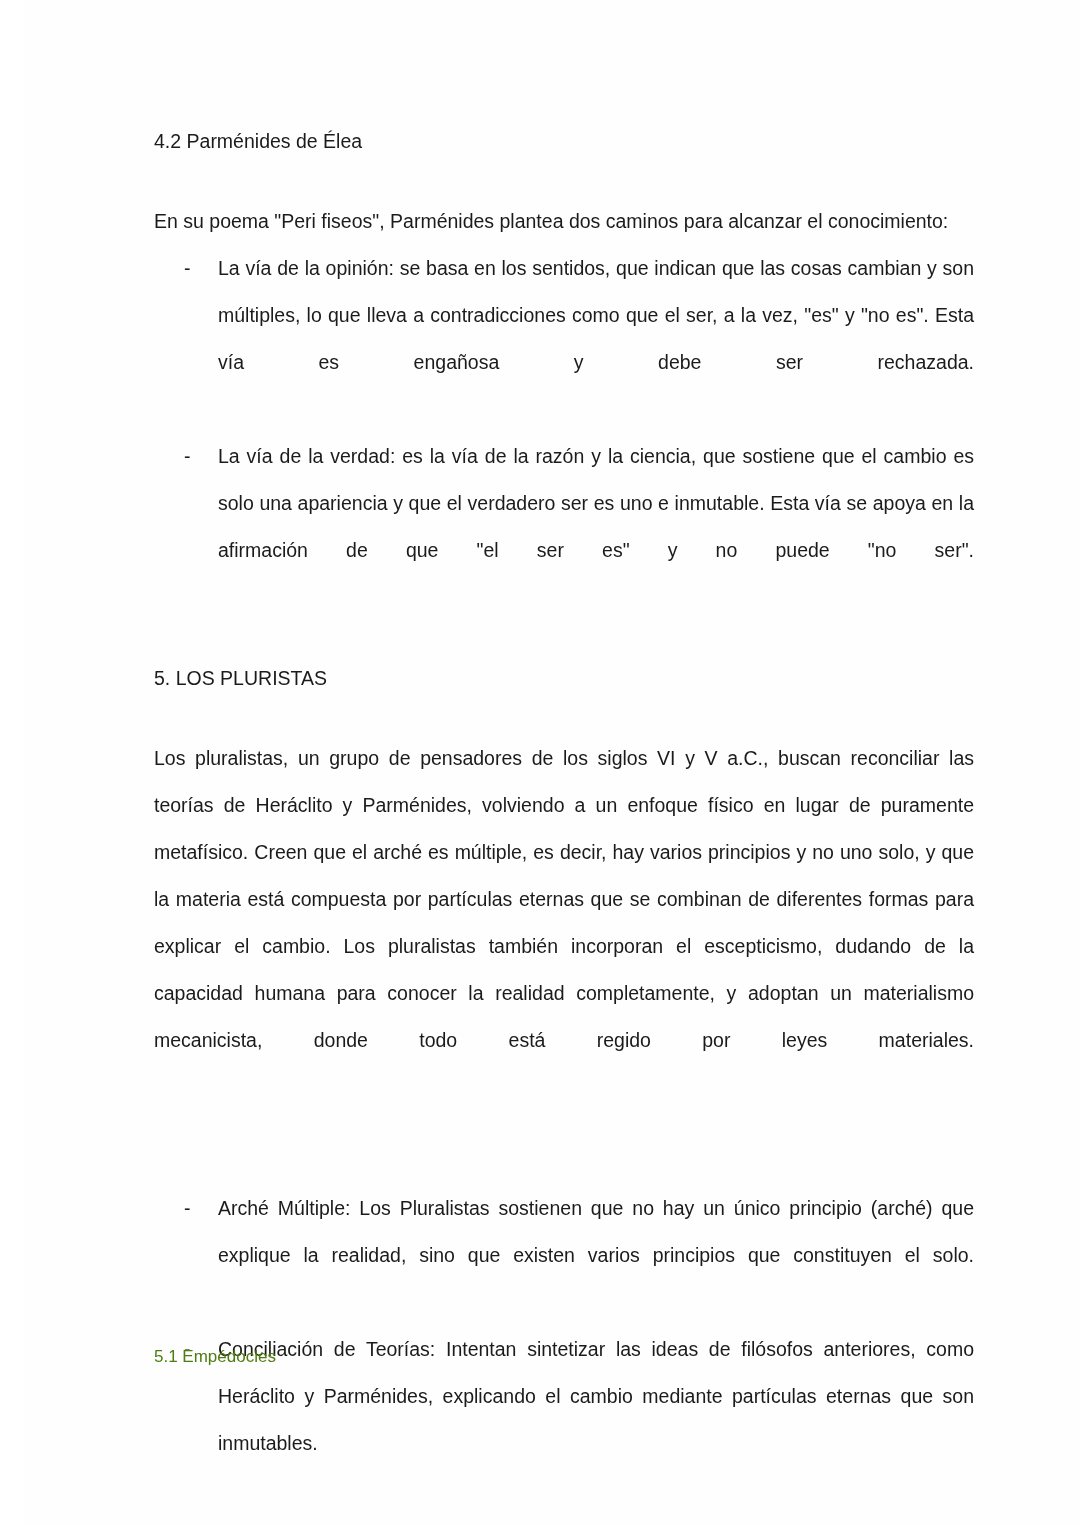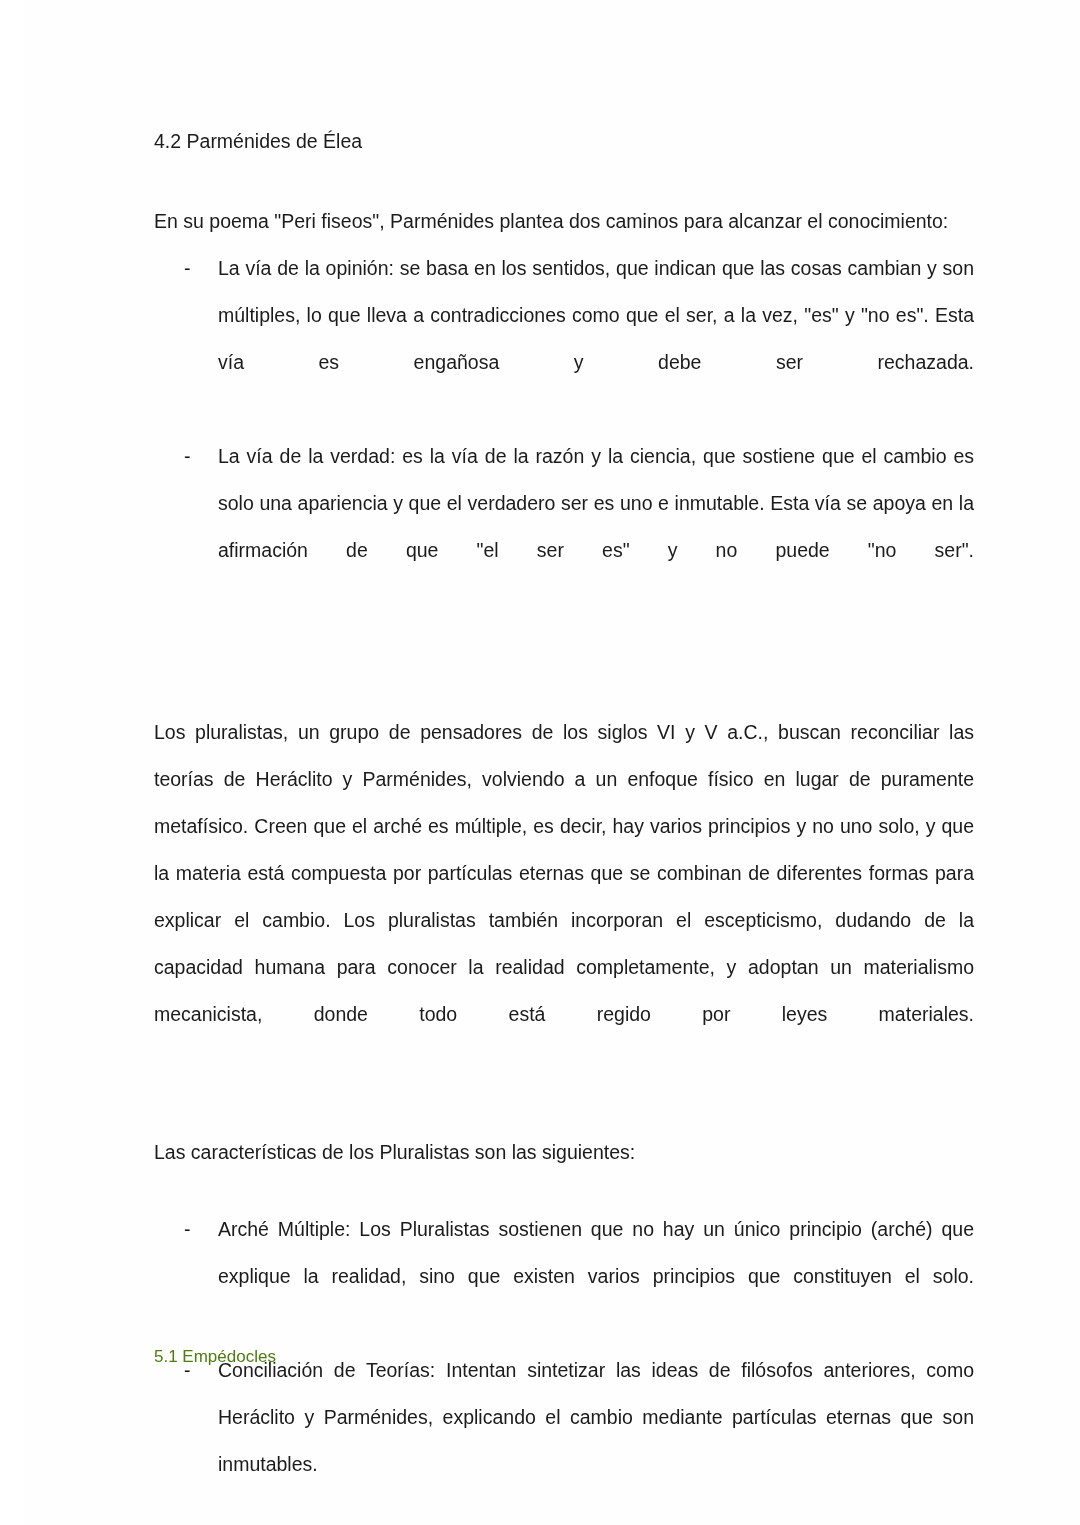--- a/index.html
+++ b/index.html
@@ -117,28 +117,28 @@
         <span class="dash-text">La vía de la opinión: se basa en los sentidos, que indican que las cosas cambian y son múltiples, lo que lleva a contradicciones como que el ser, a la vez, "es" y "no es". Esta vía es engañosa y debe ser rechazada.</span>
       </li>
       <li class="dash-item">
         <span class="dash-mark">-</span>
         <span class="dash-text">La vía de la verdad: es la vía de la razón y la ciencia, que sostiene que el cambio es solo una apariencia y que el verdadero ser es uno e inmutable. Esta vía se apoya en la afirmación de que "el ser es" y no puede "no ser".</span>
       </li>
     </ul>
 
     <div class="gap-md"></div>
 
+    <div class="heading">5. LOS PLURISTAS</div>
 
     <div class="gap-md"></div>
 
     <div class="para justify-block">Los pluralistas, un grupo de pensadores de los siglos VI y V a.C., buscan reconciliar las teorías de Heráclito y Parménides, volviendo a un enfoque físico en lugar de puramente metafísico. Creen que el arché es múltiple, es decir, hay varios principios y no uno solo, y que la materia está compuesta por partículas eternas que se combinan de diferentes formas para explicar el cambio. Los pluralistas también incorporan el escepticismo, dudando de la capacidad humana para conocer la realidad completamente, y adoptan un materialismo mecanicista, donde todo está regido por leyes materiales.</div>
 
     <div class="gap-md"></div>
 
-    <div class="para left">Las características de los Pluralistas son las siguientes:</div>
 
     <div class="gap-sm"></div>
 
     <ul class="dash-list">
       <li class="dash-item">
         <span class="dash-mark">-</span>
         <span class="dash-text">Arché Múltiple: Los Pluralistas sostienen que no hay un único principio (arché) que explique la realidad, sino que existen varios principios que constituyen el solo.</span>
       </li>
       <li class="dash-item">
         <span class="dash-mark">-</span>

